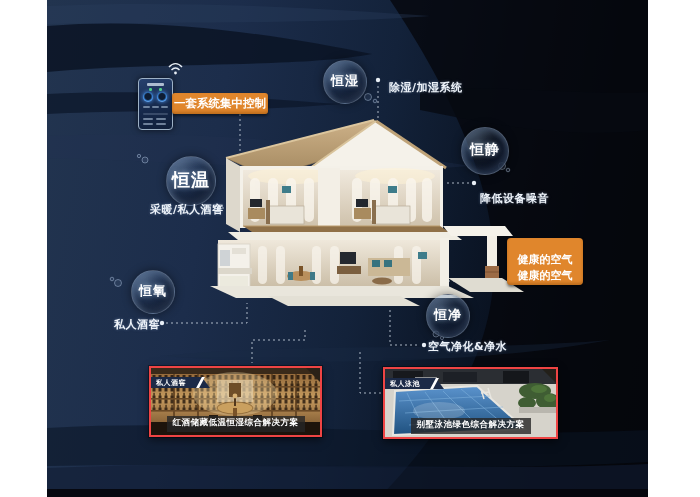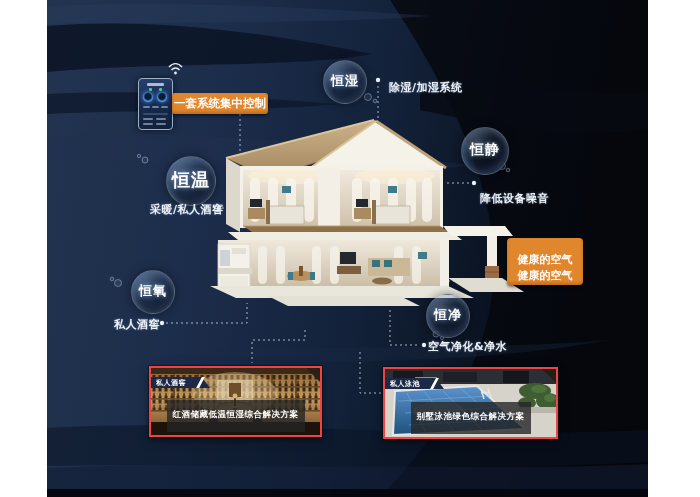--- a/index.html
+++ b/index.html
@@ -38,21 +38,21 @@
 
   
   .card{position:absolute;border:2px solid #ef4444;box-shadow:0 0 0 1px rgba(0,0,0,.35), 0 3px 8px rgba(0,0,0,.5);
     overflow:hidden;background:#0369a1;}
   .card .tag{position:absolute;left:0;top:9px;height:11px;line-height:11px;padding:0 8px 0 5px;
     background:#1c2a47;color:#fff;font-size:7px;font-weight:bold;font-family:"DejaVu Serif",serif;
     clip-path:polygon(0 0,86% 0,100% 100%,0 100%);letter-spacing:.5px;z-index:3;}
   .card .tag-slash{position:absolute;top:9px;width:3px;height:11px;background:#fff;transform:skewX(-28deg);z-index:3;}
   .card .caption{position:absolute;bottom:3px;left:50%;transform:translateX(-50%);
     background:rgba(38,38,38,.80);color:#fff;font-size:8.5px;font-weight:bold;font-family:"DejaVu Serif",serif;
-    height:16px;line-height:13px;text-align:left;white-space:nowrap;padding:8px 6px;letter-spacing:.5px;z-index:3;}
+    height:16px;line-height:13px;text-align:left;white-space:nowrap;padding:0 6px;letter-spacing:.5px;z-index:3;}
 </style>
 </head>
 <body>
 
 <div id="stage">
   <div id="canvas">
 
     <svg class="abs" style="left:0;top:0;" width="601" height="497" viewBox="47 0 601 497">
       <path d="M390,0 L648,0 L648,497 L380,497 C455,420 505,330 492,235 C482,150 430,60 390,0 Z" fill="#05070c" opacity="0.78"></path>
       <path d="M47,6 C180,0 320,8 430,16 C330,24 160,22 47,24 Z" fill="#2b3e5e" opacity="0.35"></path>

